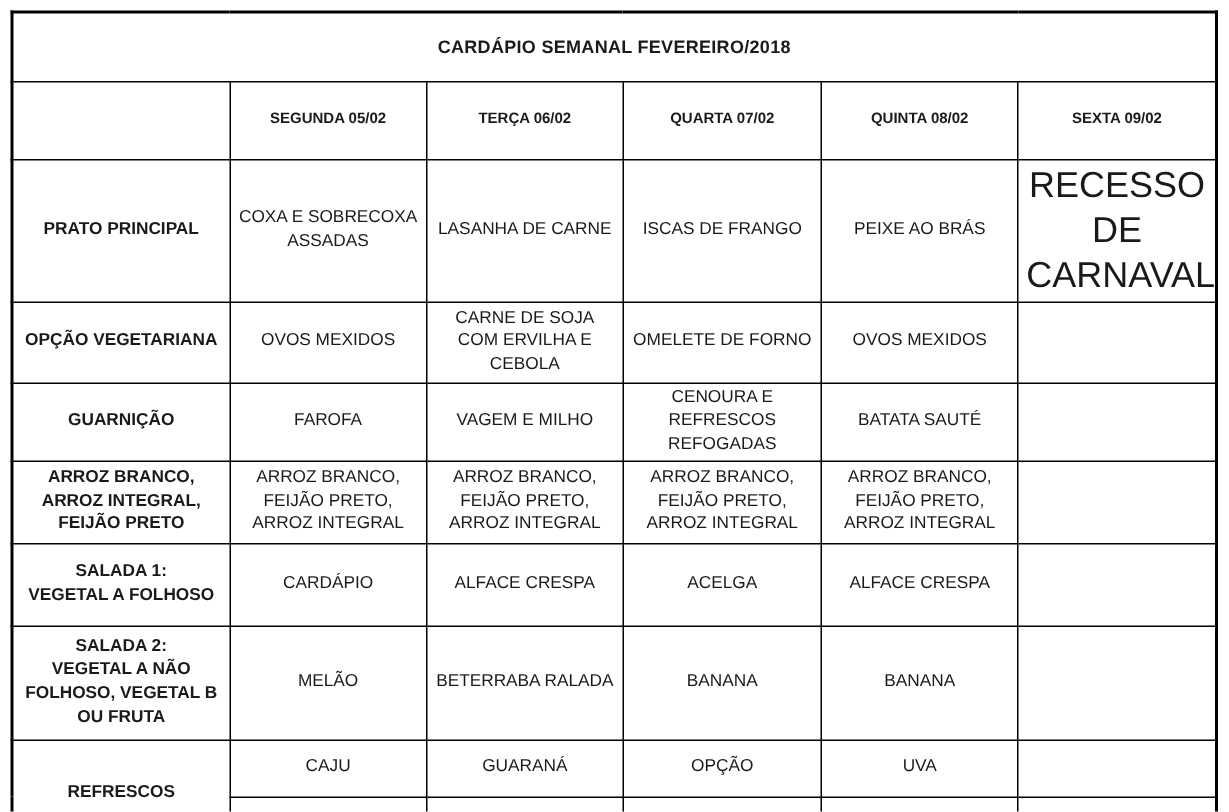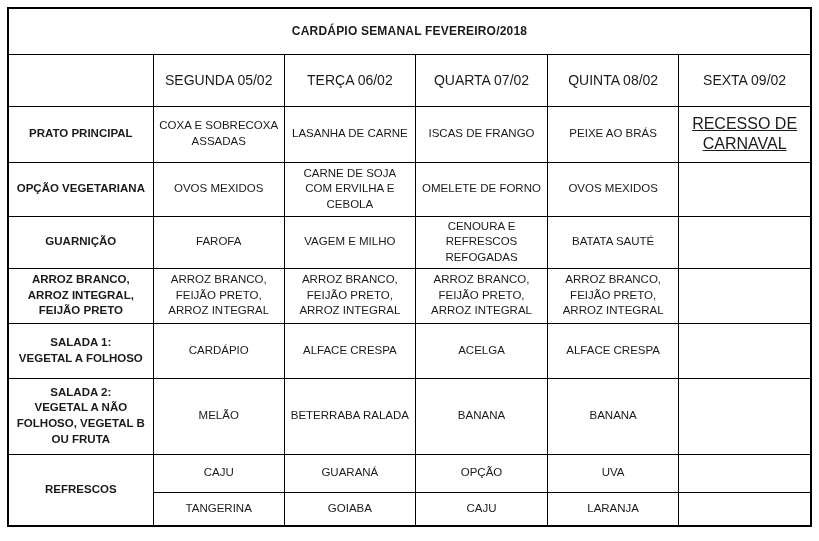--- a/index.html
+++ b/index.html
@@ -24,33 +24,32 @@
     font-size:11.5px;
     line-height:1.35;
     overflow:hidden;
   }
   td.title{
     font-weight:bold;
     font-size:12px;
     letter-spacing:.2px;
   }
   td.colhead{
-    font-weight:normal;
-    font-size:14px;
+    font-weight:bold;
+    font-size:10px;
   }
   td.rowlabel{
     font-weight:bold;
     white-space:pre-line;
   }
   td.cell{font-weight:normal;}
   td.recesso{
-    font-size:16px;
+    font-size:24px;
     line-height:1.25;
     font-weight:normal;
-    text-decoration:underline;
   }
   tr.r-title{height:46px;margin-top:36px;}
   tr.r-head{height:52px;}
   tr.r1{height:56px;}
   tr.r2{height:54px;}
   tr.r3{height:52px;}
   tr.r4{height:55px;}
   tr.r5{height:55px;}
   tr.r6{height:76px;}
   tr.r7{height:38px;}

